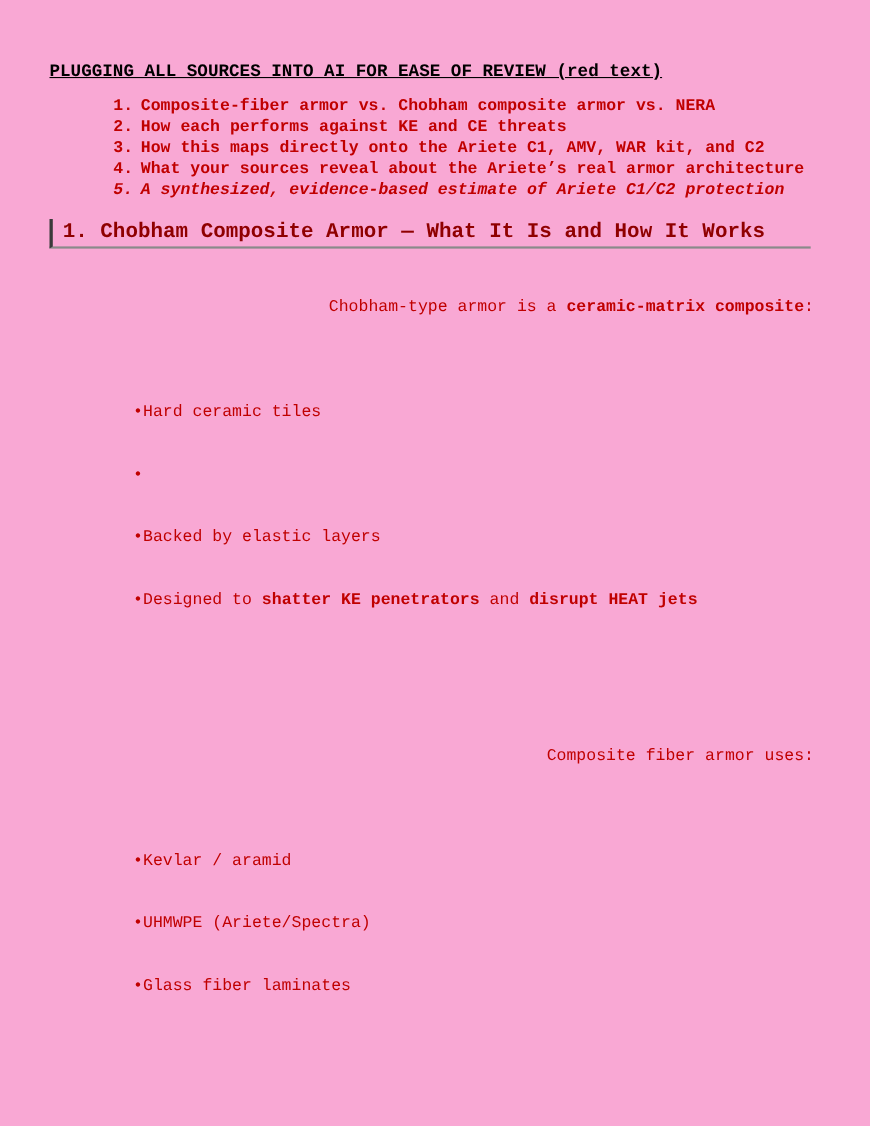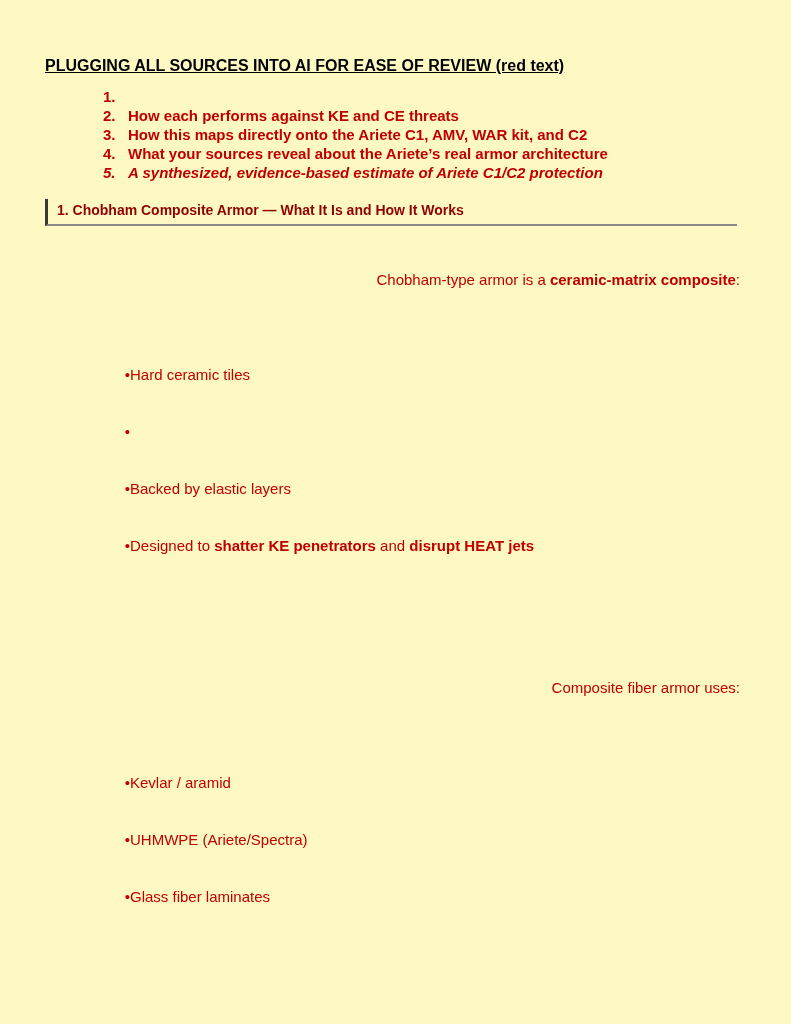--- a/index.html
+++ b/index.html
@@ -1,48 +1,49 @@
 <!DOCTYPE html>
 <html style="--ink: #000000; --red: #C00000; --darkred: #8F0000; --blue: #0563C1; --border: #8a8a8a;"><head>
 <meta charset="utf-8">
 <style>
   html,body{margin:0;padding:0;background:#fff;}
-  .page{width:791px;height:1024px;background:#fef9c3;overflow:hidden;position:relative;
-        font-family:Liberation Sans, sans-serif;}
+  .page{width:791px;height:1024px;background:#f9a8d4;overflow:hidden;position:relative;
+        font-family:Liberation Mono, monospace;}
   .title{margin:55px 0 0 45px;font-size:16px;font-weight:bold;line-height:21px;
          color:var(--ink,#000);text-decoration:underline;}
   .intro-list{margin:11px 0 0 103px;}
   .irow{display:flex;line-height:19px;font-size:15px;font-weight:bold;color:var(--red,#C00000);}
   .irow .num{width:25px;flex:none;}
   .irow.it{font-style:italic;}
   .note{margin:0 0 0 88px;font-size:15px;line-height:19px;color:var(--red,#C00000);}
   .section{margin-left:45px;width:692px;}
   .s1{margin-top:17px;} .s2{margin-top:9px;}
   .sec-head{border-left:3px solid #3a3a3a;border-bottom:2px solid var(--border,#8a8a8a);
-            padding:2px 0 4px 9px;font-weight:bold;font-size:14px;line-height:19px;
+            padding:2px 0 4px 9px;font-weight:bold;font-size:19px;line-height:19px;
             color:var(--darkred,#8F0000);margin-top:10px;}
   .sec-body{margin:6px 0 0 40px;width:655px;font-size:15px;line-height:19px;
             color:var(--red,#C00000);white-space:pre-wrap;text-align:right;}
   .sec-body p{margin:0;}
   .li{display:flex;padding-left:25px;}
   .li .bullet{width:20px;flex:none;}
   .b{font-weight:bold;} .i{font-style:italic;}
   .sup{vertical-align:super;font-size:11px;line-height:0;color:var(--blue,#0563C1);}
   .cite{color:var(--blue,#0563C1);text-decoration:underline;cursor:pointer;}
 </style>
 </head>
 <body>
 
 <div class="page">
 
   <div class="title">PLUGGING ALL SOURCES INTO AI FOR EASE OF REVIEW (red text)</div>
 
   <div class="intro-list">
     <div class="irow">
       <span class="num">1.</span>
+      <span><span class="b">Composite-fiber armor vs. Chobham composite armor vs. NERA</span></span>
     </div>
     <div class="irow">
       <span class="num">2.</span>
       <span><span class="b">How each performs against KE and CE threats</span></span>
     </div>
     <div class="irow">
       <span class="num">3.</span>
       <span><span class="b">How this maps directly onto the Ariete C1, AMV, WAR kit, and C2</span></span>
     </div>
     <div class="irow">

